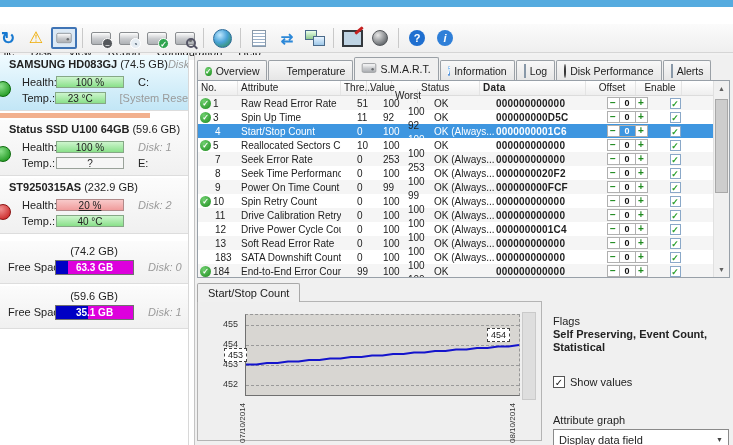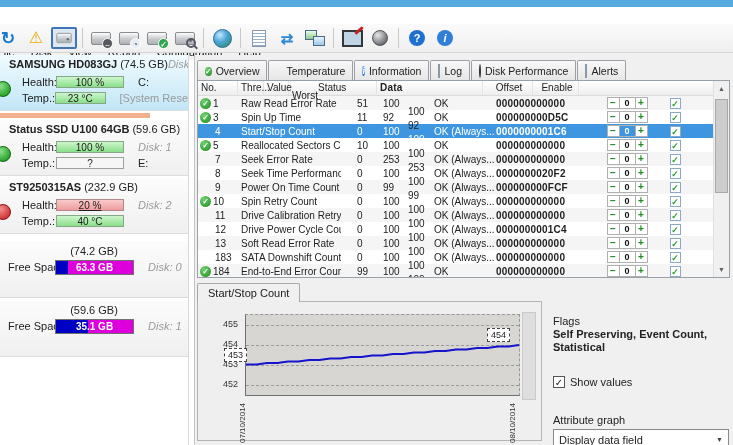--- a/index.html
+++ b/index.html
@@ -56,21 +56,21 @@
   .muted{color:#9a9a9a;}
   .it{font-style:italic;}
   .sd-row{display:flex;align-items:center;height:16px;font-size:11px;padding-left:22px;white-space:nowrap;}
   .lbl{width:34px;}
   .bar{width:68px;height:12px;border:1px solid #9aa29a;background:#f6f6f6;text-align:center;
        font-size:10px;line-height:12px;box-sizing:border-box;color:#222;}
   .bar.green{background:linear-gradient(#cdf5cd,#8ae08a);border-color:#86a886;}
   .bar.pink{background:linear-gradient(#f8caca,#f09c9c);border-color:#b08a8a;text-decoration:underline;}
   .rlabel{margin-left:14px;}
   .salmon{height:5px;width:150px;background:#f2b08e;margin-bottom:2px;}
-  .sd-panel.part{padding-bottom:22px;}
+  .sd-panel.part{padding-bottom:8px;}
   .psize{text-align:center;font-size:11px;padding:4px 0 2px 0;}
   .plbl{width:47px;padding-left:8px;}
   .sd-row.prow{padding-left:0;}
   .fsbar{position:relative;width:77px;height:13px;border:1px solid #707070;background:#dd00dd;box-sizing:content-box;}
   .fsbar .used{position:absolute;left:0;top:0;bottom:0;background:#0000c4;}
   .fsbar .fstext{position:absolute;left:0;right:0;top:0;bottom:0;text-align:center;color:#fff;
        font-weight:bold;font-size:10px;line-height:13px;}
   
   .main{left:194px;top:55px;right:0;bottom:0;background:#f0f0f0;border-left:1px solid #c4c4c4;}
   .tabstrip{position:absolute;top:2px;left:2px;right:0;height:23px;display:flex;align-items:flex-end;}
@@ -310,20 +310,24 @@
 <div class="abs main">
   <div class="tabstrip">
       <div class="tab">
         <span><span class="ti-ok">✓</span></span>
         <span>Overview</span>
       </div>
       <div class="tab">
         <span><span class="ti-thermo"></span></span>
         <span>Temperature</span>
       </div>
+      <div class="tab active">
+        <span><span class="mini-disk ti-disk"></span></span>
+        <span>S.M.A.R.T.</span>
+      </div>
       <div class="tab">
         <span><span class="ti-info">i</span></span>
         <span>Information</span>
       </div>
       <div class="tab">
         <span><span class="ti-page"></span></span>
         <span>Log</span>
       </div>
       <div class="tab">
         <span><span class="ti-gauge"></span></span>
@@ -331,20 +335,21 @@
       </div>
       <div class="tab">
         <span><span class="ti-page"></span></span>
         <span>Alerts</span>
       </div>
     </div>
 
   <div class="tableframe">
     <div class="thead">
         <div class="c-no">No.</div>
+        <div class="c-attr">Attribute</div>
         <div class="c-thre">Thre...</div>
         <div class="c-val">Value</div>
         <div class="c-worst">Worst</div>
         <div class="c-status">Status</div>
         <div class="c-data">Data</div>
         <div class="c-offset">Offset</div>
         <div class="c-enable">Enable</div>
       </div>
     <div class="tbody">
         <div class="tr alt">

